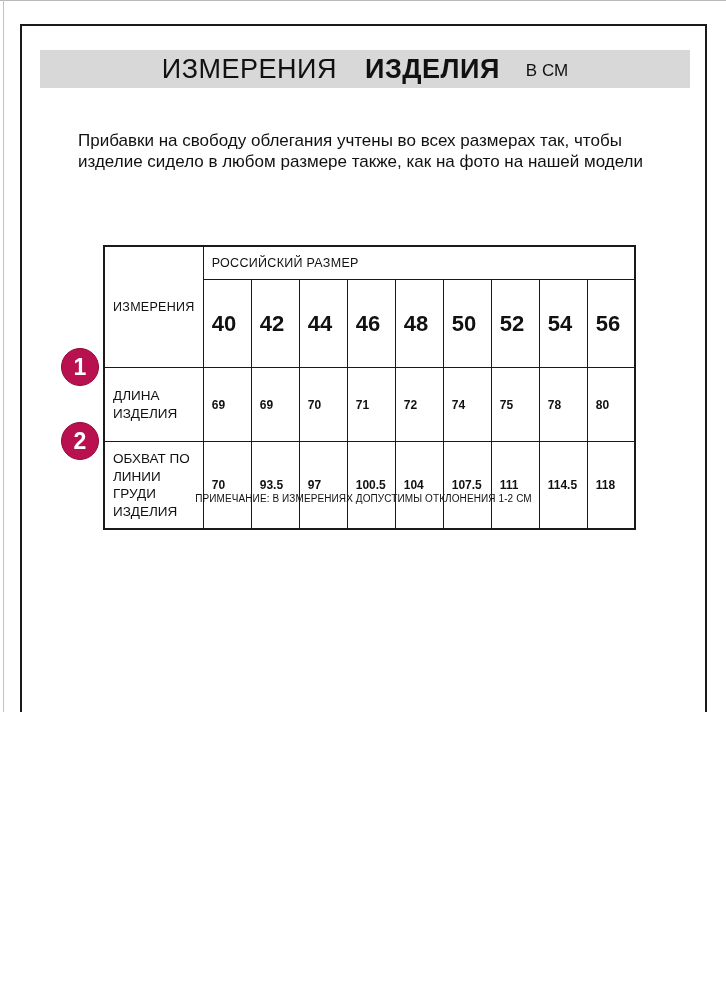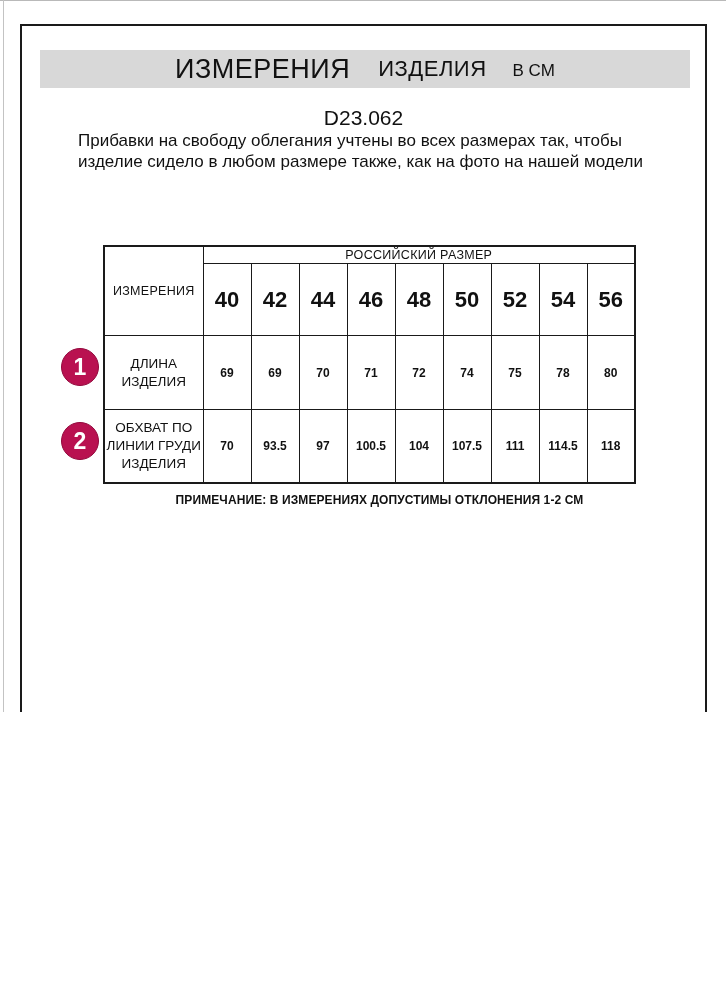--- a/index.html
+++ b/index.html
@@ -30,21 +30,21 @@
   .header-bar {
     position: absolute;
     left: 18px; top: 24px;
     width: 650px; height: 38px;
     background: #d8d8d8;
     display: flex;
     align-items: center;
     justify-content: center;
   }
   .header-bar .t1 { font-size: 27px; font-weight: 400; letter-spacing: 0.5px; }
-  .header-bar .t2 { font-size: 22px; font-weight: 400; letter-spacing: 0.5px; margin-left: 28px; }
+  .header-bar .t2 { font-size: 27px; font-weight: 700; letter-spacing: 0.5px; margin-left: 28px; }
   .header-bar .t3 { font-size: 17px; font-weight: 400; margin-left: 26px; position: relative; top: 2px; }
   .product-code {
     position: absolute;
     left: 0; top: 80px;
     width: 683px;
     text-align: center;
     font-size: 21px;
     font-weight: 400;
   }
   .description {
@@ -57,23 +57,23 @@
   }
   table.measure {
     position: absolute;
     left: 81px; top: 219px;
     border-collapse: collapse;
     table-layout: fixed;
     background: #ffffff;
   }
   table.measure td {
     border: 1.4px solid #1a1a1a;
-    text-align: center;
+    text-align: left;
     vertical-align: middle;
-    padding: 0;
+    padding: 8px;
     overflow: hidden;
   }
   table.measure { border: 2px solid #1a1a1a; }
   col.c-label { width: 99px; }
   col.c-size  { width: 48px; }
   tr.r-group td { height: 16px; font-size: 12.5px; font-weight: 400; letter-spacing: 0.3px; }
   tr.r-sizes td { height: 71px; font-size: 22px; font-weight: 700; }
   td.corner { font-size: 14px; font-weight: 400; }
   tr.r-data  { height: 74px; }
   tr.r-data2 { height: 73px; }
@@ -94,42 +94,40 @@
     font-size: 23px;
     font-weight: 700;
   }
   .marker.m1 { top: 322px; }
   .marker.m2 { top: 396px; }
   .note {
     position: absolute;
     left: 0; top: 467px;
     width: 683px;
     text-align: center;
-    font-size: 12px;
-    font-weight: 700;
+    font-size: 10px;
+    font-weight: 400;
     letter-spacing: 0.1px;
-    margin-left: 16px;
   }
 </style>
 </head>
 <body>
 
 <div class="page">
   <div class="edge-top"></div>
   <div class="edge-left"></div>
 
   <div class="frame">
 
     <div class="header-bar">
       <span class="t1">ИЗМЕРЕНИЯ</span>
       <span class="t2">ИЗДЕЛИЯ</span>
       <span class="t3">В СМ</span>
     </div>
 
-    <div class="product-code">D23.062</div>
 
     <div class="description">Прибавки на свободу облегания учтены во всех размерах так, чтобы изделие сидело в любом размере также, как на фото на нашей модели</div>
 
     <table class="measure">
       <colgroup>
         <col class="c-label">
         <col class="c-size">
           <col class="c-size">
           <col class="c-size">
           <col class="c-size">

